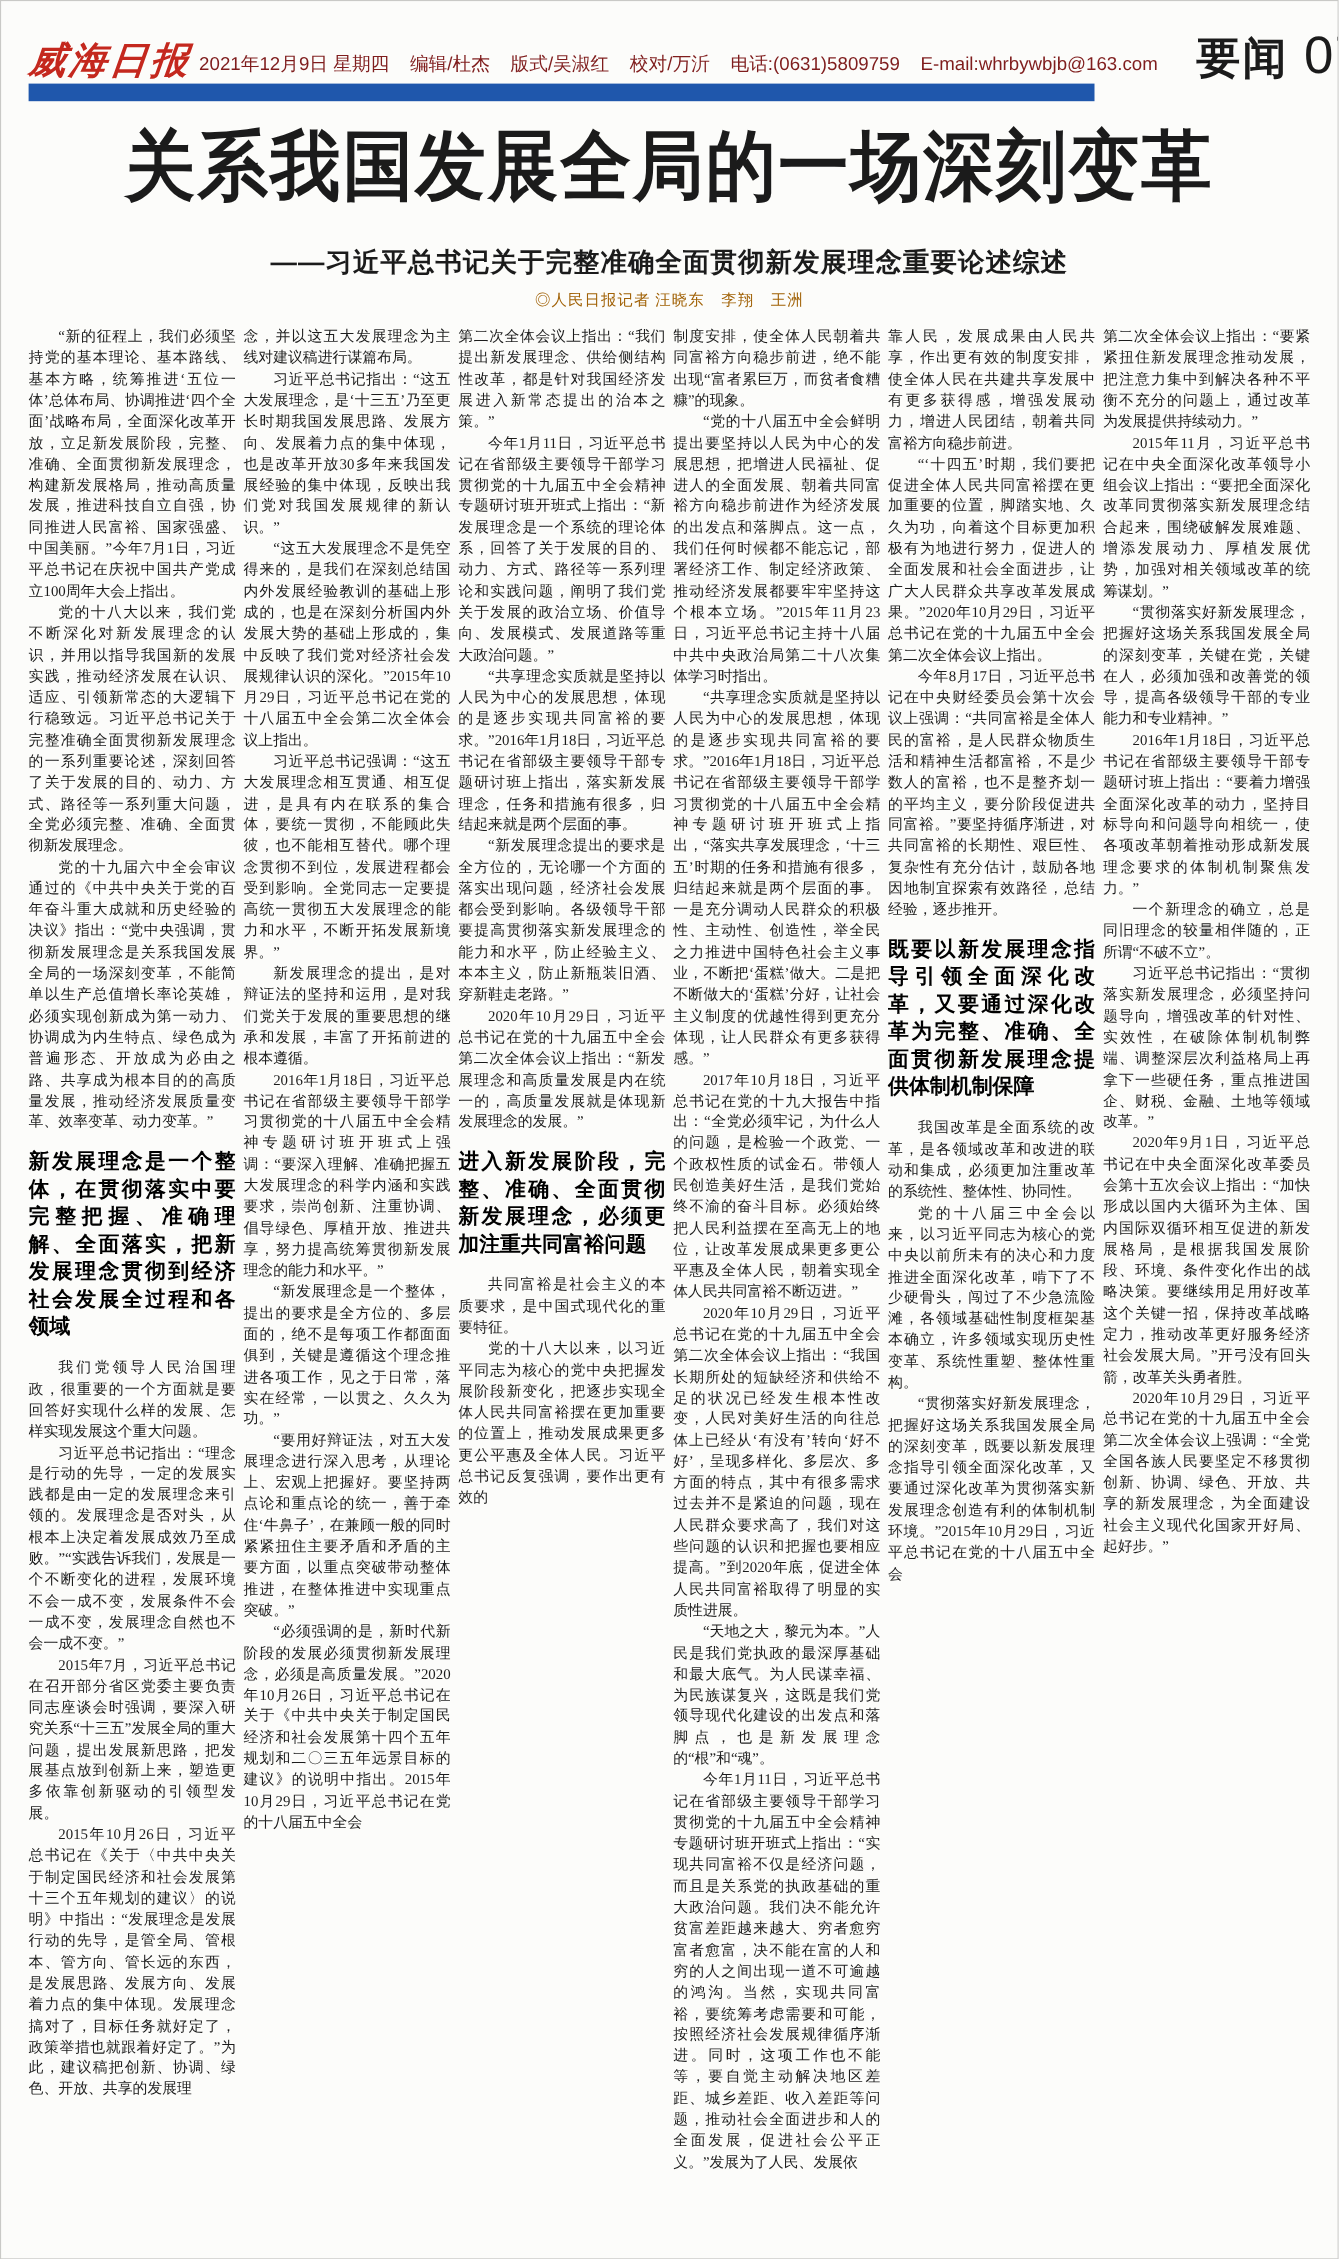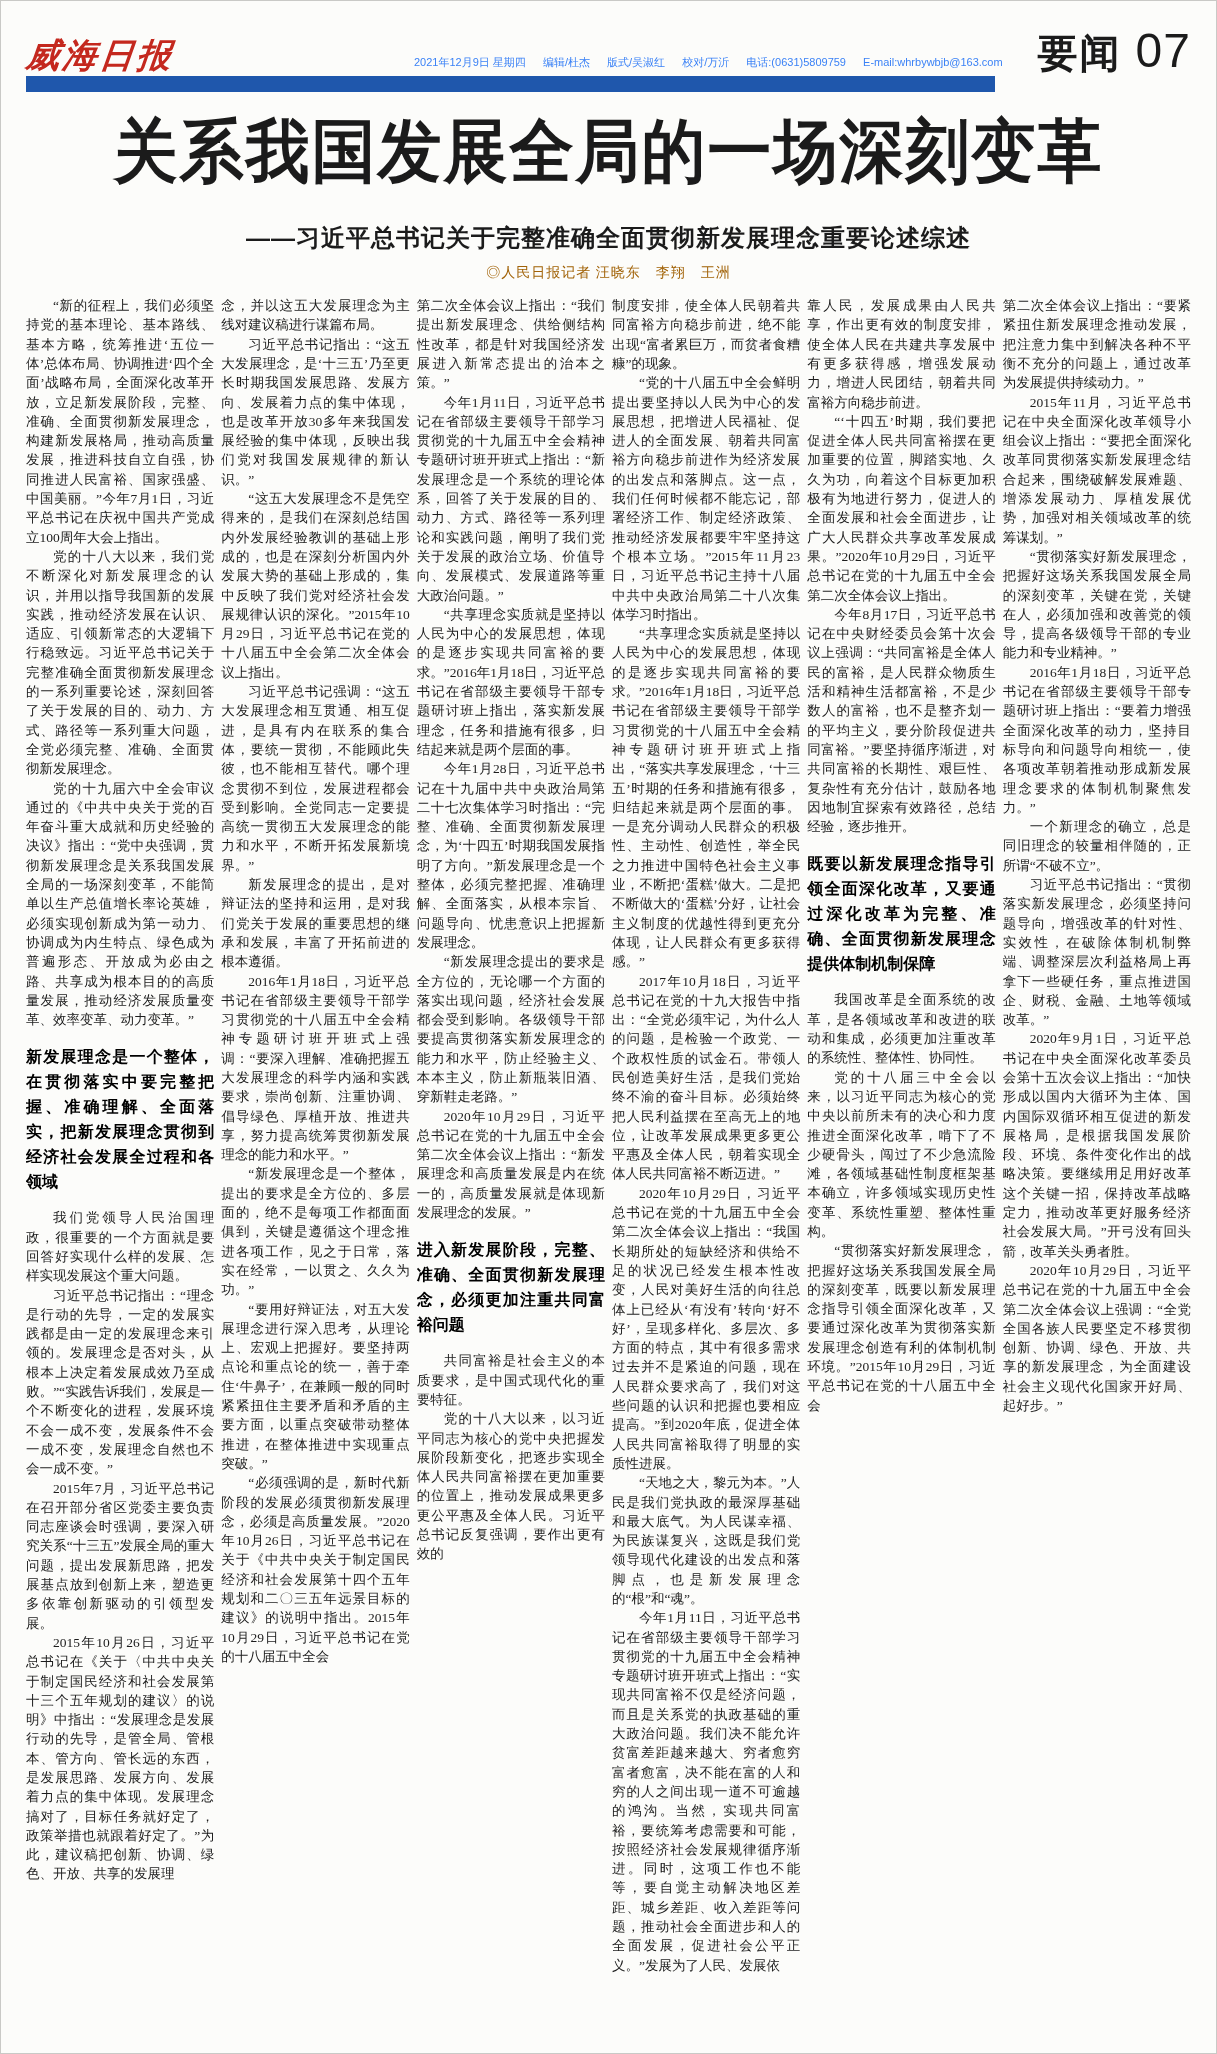--- a/index.html
+++ b/index.html
@@ -12,21 +12,21 @@
 
   
   .masthead{position:relative;height:68px;}
   .mast-row{display:flex;align-items:flex-end;height:50px;}
   .logo{
     font-weight:bold;font-style:italic;font-size:34px;letter-spacing:3px;
     transform:skewX(-6deg);line-height:1;white-space:nowrap;flex:0 0 auto;
   }
   .mast-info{
     flex:1 1 auto;text-align:right;
-    font-family:"Liberation Sans", sans-serif;font-size:11px;color:#3b82f6;
+    font-family:"Liberation Sans", sans-serif;font-size:17px;color:#7f1d1d;
     padding-bottom:3px;white-space:nowrap;
   }
   .mast-info span{margin:0 7px;}
   .page-label{flex:0 0 auto;display:flex;align-items:flex-end;white-space:nowrap;margin-left:28px;}
   .page-label .section{
     font-family:"Liberation Sans", sans-serif;font-weight:900;font-size:40px;line-height:1;
     letter-spacing:2px;
   }
   .page-label .number{
     font-family:"Liberation Sans", sans-serif;font-weight:400;font-size:48px;line-height:.92;
@@ -51,21 +51,21 @@
   }
   .col{
     flex:1 1 0;overflow:hidden;
     font-size:13.5px;line-height:19.3px;text-align:justify;
     text-justify:inter-ideograph;color:#1c1c1c;
   }
   .col p{margin:0;text-indent:2em;}
   .col p.cont{text-indent:0;}
   .col h3.subhead{
     font-family:"Liberation Sans", sans-serif;font-weight:700;
-    font-size:16px;line-height:25px;margin:15px 0 14px 0;text-indent:0;
+    font-size:19px;line-height:25px;margin:15px 0 14px 0;text-indent:0;
     text-align:justify;color:#000;
   }
 </style>
 </head>
 <body>
 
 <div class="page">
   <div class="inner">
 
     <div class="masthead">
@@ -110,21 +110,20 @@
           <p class="para">新发展理念的提出，是对辩证法的坚持和运用，是对我们党关于发展的重要思想的继承和发展，丰富了开拓前进的根本遵循。</p>
           <p class="para">2016年1月18日，习近平总书记在省部级主要领导干部学习贯彻党的十八届五中全会精神专题研讨班开班式上强调：“要深入理解、准确把握五大发展理念的科学内涵和实践要求，崇尚创新、注重协调、倡导绿色、厚植开放、推进共享，努力提高统筹贯彻新发展理念的能力和水平。”</p>
           <p class="para">“新发展理念是一个整体，提出的要求是全方位的、多层面的，绝不是每项工作都面面俱到，关键是遵循这个理念推进各项工作，见之于日常，落实在经常，一以贯之、久久为功。”</p>
           <p class="para">“要用好辩证法，对五大发展理念进行深入思考，从理论上、宏观上把握好。要坚持两点论和重点论的统一，善于牵住‘牛鼻子’，在兼顾一般的同时紧紧扭住主要矛盾和矛盾的主要方面，以重点突破带动整体推进，在整体推进中实现重点突破。”</p>
           <p class="para">“必须强调的是，新时代新阶段的发展必须贯彻新发展理念，必须是高质量发展。”2020年10月26日，习近平总书记在关于《中共中央关于制定国民经济和社会发展第十四个五年规划和二〇三五年远景目标的建议》的说明中指出。2015年10月29日，习近平总书记在党的十八届五中全会</p>
         </div>
       <div class="col">
           <p class="para cont">第二次全体会议上指出：“我们提出新发展理念、供给侧结构性改革，都是针对我国经济发展进入新常态提出的治本之策。”</p>
           <p class="para">今年1月11日，习近平总书记在省部级主要领导干部学习贯彻党的十九届五中全会精神专题研讨班开班式上指出：“新发展理念是一个系统的理论体系，回答了关于发展的目的、动力、方式、路径等一系列理论和实践问题，阐明了我们党关于发展的政治立场、价值导向、发展模式、发展道路等重大政治问题。”</p>
           <p class="para">“共享理念实质就是坚持以人民为中心的发展思想，体现的是逐步实现共同富裕的要求。”2016年1月18日，习近平总书记在省部级主要领导干部专题研讨班上指出，落实新发展理念，任务和措施有很多，归结起来就是两个层面的事。</p>
-          <p class="para">今年1月28日，习近平总书记在十九届中共中央政治局第二十七次集体学习时指出：“完整、准确、全面贯彻新发展理念，为‘十四五’时期我国发展指明了方向。”新发展理念是一个整体，必须完整把握、准确理解、全面落实，从根本宗旨、问题导向、忧患意识上把握新发展理念。</p>
           <p class="para">“新发展理念提出的要求是全方位的，无论哪一个方面的落实出现问题，经济社会发展都会受到影响。各级领导干部要提高贯彻落实新发展理念的能力和水平，防止经验主义、本本主义，防止新瓶装旧酒、穿新鞋走老路。”</p>
           <p class="para">2020年10月29日，习近平总书记在党的十九届五中全会第二次全体会议上指出：“新发展理念和高质量发展是内在统一的，高质量发展就是体现新发展理念的发展。”</p>
           <h3 class="subhead">进入新发展阶段，完整、准确、全面贯彻新发展理念，必须更加注重共同富裕问题</h3>
           <p class="para">共同富裕是社会主义的本质要求，是中国式现代化的重要特征。</p>
           <p class="para">党的十八大以来，以习近平同志为核心的党中央把握发展阶段新变化，把逐步实现全体人民共同富裕摆在更加重要的位置上，推动发展成果更多更公平惠及全体人民。习近平总书记反复强调，要作出更有效的</p>
         </div>
       <div class="col">
           <p class="para cont">制度安排，使全体人民朝着共同富裕方向稳步前进，绝不能出现“富者累巨万，而贫者食糟糠”的现象。</p>
           <p class="para">“党的十八届五中全会鲜明提出要坚持以人民为中心的发展思想，把增进人民福祉、促进人的全面发展、朝着共同富裕方向稳步前进作为经济发展的出发点和落脚点。这一点，我们任何时候都不能忘记，部署经济工作、制定经济政策、推动经济发展都要牢牢坚持这个根本立场。”2015年11月23日，习近平总书记主持十八届中共中央政治局第二十八次集体学习时指出。</p>
           <p class="para">“共享理念实质就是坚持以人民为中心的发展思想，体现的是逐步实现共同富裕的要求。”2016年1月18日，习近平总书记在省部级主要领导干部学习贯彻党的十八届五中全会精神专题研讨班开班式上指出，“落实共享发展理念，‘十三五’时期的任务和措施有很多，归结起来就是两个层面的事。一是充分调动人民群众的积极性、主动性、创造性，举全民之力推进中国特色社会主义事业，不断把‘蛋糕’做大。二是把不断做大的‘蛋糕’分好，让社会主义制度的优越性得到更充分体现，让人民群众有更多获得感。”</p>

